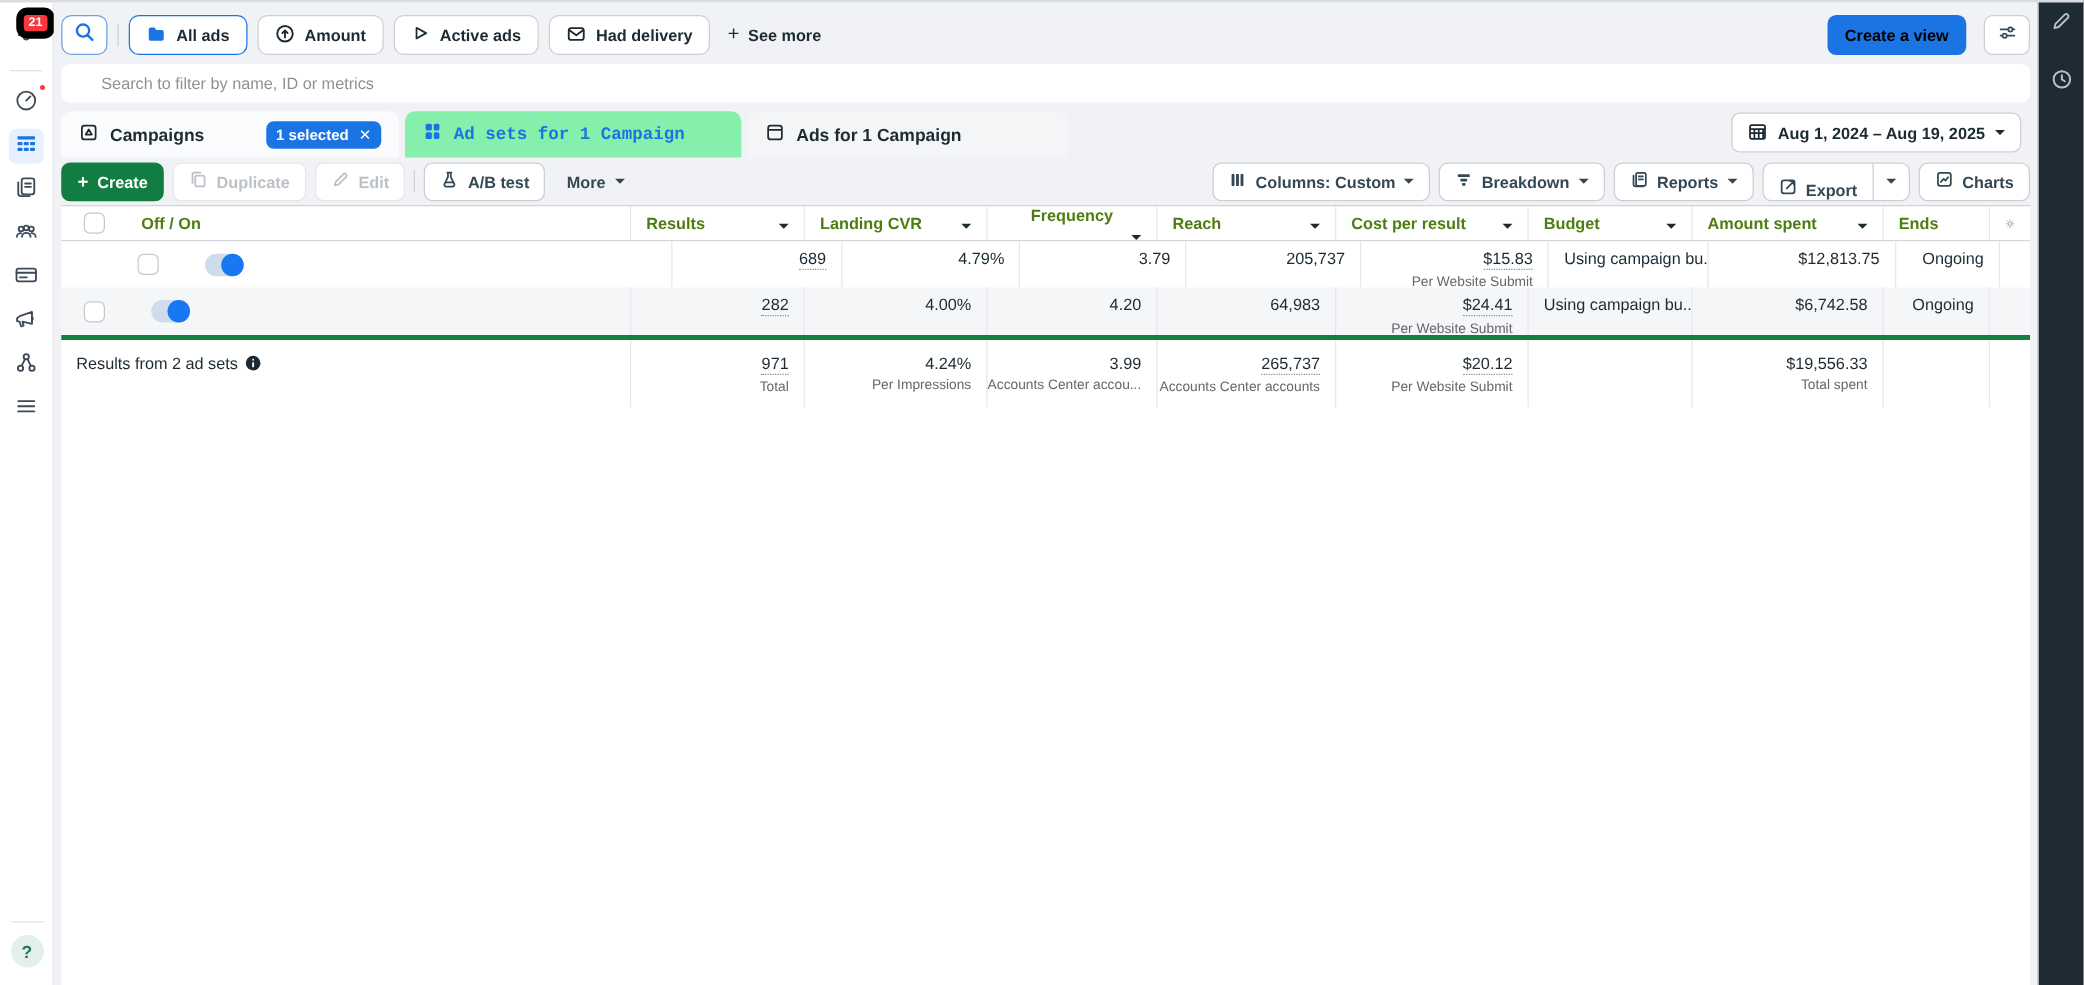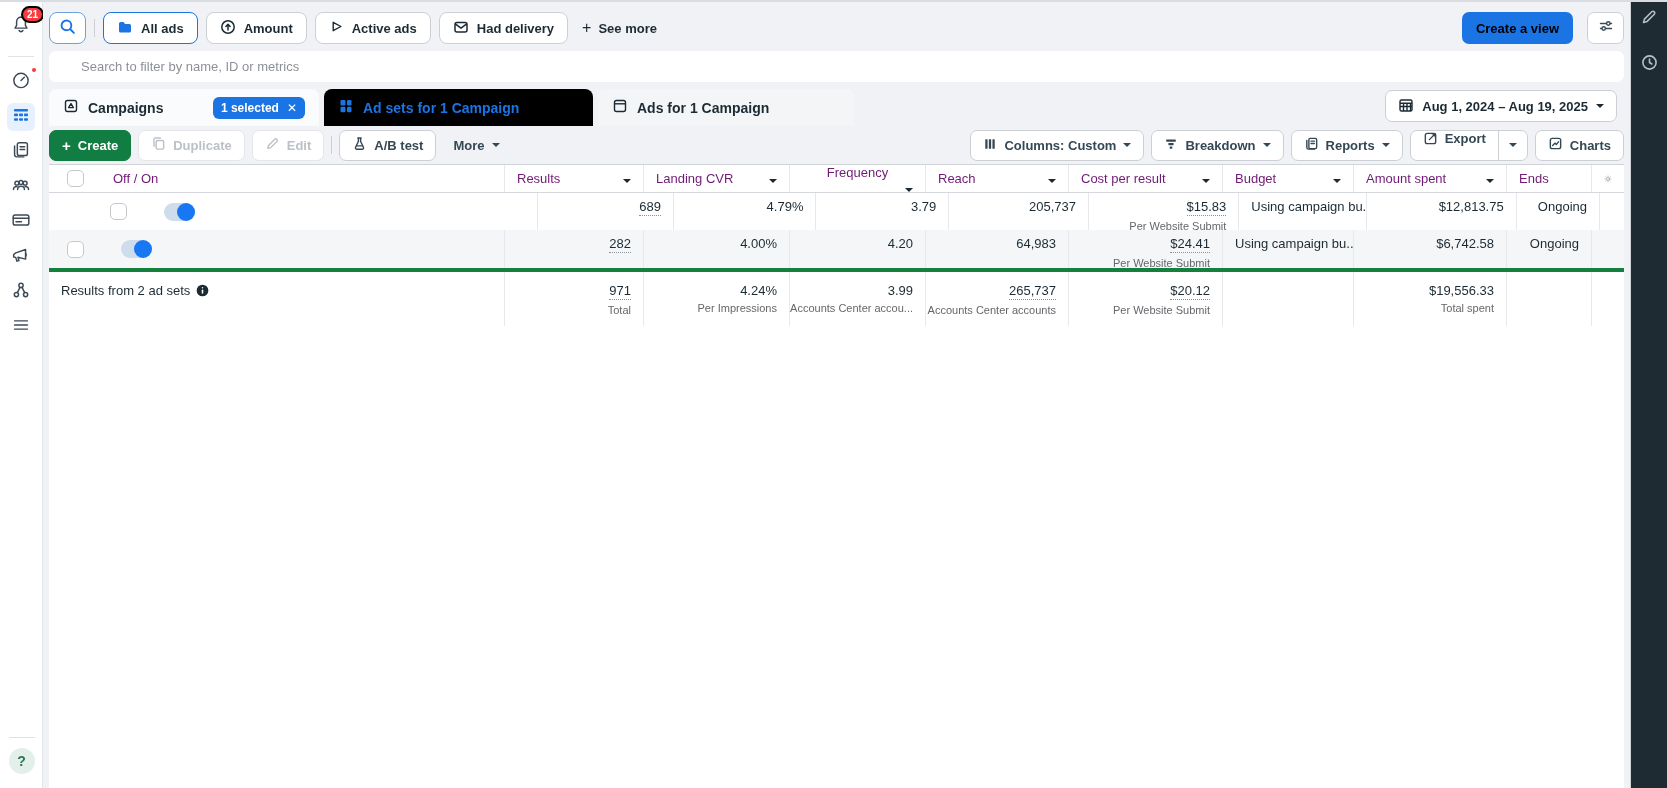--- a/index.html
+++ b/index.html
@@ -12,21 +12,21 @@
 
   
   #sidebar { position:absolute; left:0; top:2px; bottom:0; width:43px; background:#fff;
     border-right:1px solid #e2e5e9; display:flex; flex-direction:column; align-items:center; padding-top:10px; }
   .side-icon { width:28px; height:28px; display:flex; align-items:center; justify-content:center;
     margin-bottom:7px; position:relative; color:#3c4a57; border-radius:6px; cursor:pointer; }
   .side-icon svg { stroke:#3c4a57; fill:none; stroke-width:1.6; stroke-linecap:round; stroke-linejoin:round; }
   .side-icon.active { background:#e7f0fd; }
   .side-icon.active svg { stroke:none; fill:#1b74e4; }
   .num-badge { position:absolute; top:-6px; right:-9px; background:#fa383e; color:#fff; font-size:10px;
-    font-weight:700; border-radius:9px; padding:1px 4px; border:2px solid #000000; line-height:11px; }
+    font-weight:700; border-radius:9px; padding:1px 4px; border:6px solid #000000; line-height:11px; }
   .dot-badge { position:absolute; top:-2px; right:-3px; width:8px; height:8px; background:#fa383e;
     border-radius:50%; border:2px solid #fff; }
   .side-divider { width:26px; height:1px; background:#dfe2e6; margin:4px 0 11px; }
   .help-wrap { position:absolute; bottom:14px; left:0; width:43px; display:flex; flex-direction:column; align-items:center; }
   .help-divider { width:26px; height:1px; background:#dfe2e6; margin-bottom:10px; }
   .help-btn { width:26px; height:26px; border-radius:50%; background:#e3f0ea; color:#2e6e5e;
     font-size:14px; font-weight:700; display:flex; align-items:center; justify-content:center; cursor:pointer; }
 
   
   #rightpanel { position:absolute; right:0; top:0; bottom:0; width:37px; background:#1e2b33;
@@ -57,21 +57,21 @@
   .search-row { margin-top:7px; flex:none; }
   .search-row input { width:100%; height:31px; border:none; border-radius:7px; padding:0 32px;
     font-size:13px; color:#b91c1c; background:#fff; outline:none; font-family:"Liberation Sans",sans-serif; }
   .search-row input::placeholder { color:#8d9196; }
 
   .tabs-row { display:flex; align-items:stretch; margin-top:7px; height:37px; position:relative; flex:none; }
   .tab { display:flex; align-items:center; gap:9px; padding:0 14px; border-radius:8px 8px 0 0;
     font-size:14px; font-weight:700; color:#1c2b33; margin-right:5px; cursor:pointer; }
   .tab svg { flex:none; }
   .tab-campaigns { width:270px; background:#fafbfc; }
-  .tab-adsets { width:269px; background:#000000; color:#1b74e4; }
+  .tab-adsets { width:269px; background:#86efac; color:#1b74e4;font-family:Liberation Mono, monospace; }
   .tab-ads { width:256px; background:#f4f5f7; }
   .sel-badge { margin-left:auto; background:#1b74e4; color:#fff; font-size:12px; font-weight:700;
     border-radius:6px; padding:4px 8px; display:inline-flex; align-items:center; gap:8px; cursor:pointer; }
   .sel-x { font-size:12px; font-weight:400; cursor:pointer; }
   .date-btn { position:absolute; right:7px; top:1px; height:32px; border:1px solid #ccd0d5; border-radius:7px;
     background:#fff; display:inline-flex; align-items:center; gap:8px; padding:0 12px; font-size:13px;
     font-weight:700; color:#1c2b33; cursor:pointer; }
   .date-btn svg { stroke:#1c2b33; fill:none; stroke-width:1.4; }
 
   .toolbar-row { display:flex; align-items:center; height:38px; gap:7px; flex:none; }
@@ -79,21 +79,21 @@
     display:inline-flex; align-items:center; gap:7px; font-size:13px; font-weight:700; color:#344854;
     cursor:pointer; white-space:nowrap; }
   .tbtn svg { stroke:#344854; fill:none; stroke-width:1.5; stroke-linecap:round; stroke-linejoin:round; }
   .tbtn.green { background:#127d42; border-color:#127d42; color:#fff; }
   .tbtn.disabled { color:#bcc1c7; border-color:#e4e6ea; cursor:default; }
   .tbtn.disabled svg { stroke:#bcc1c7; }
   .more-btn { border:none; background:transparent; height:31px; padding:0 10px; display:inline-flex;
     align-items:center; gap:7px; font-size:13px; font-weight:700; color:#344854; cursor:pointer; }
   .tb-right { margin-left:auto; display:flex; align-items:center; gap:7px; }
   .export-split { display:flex; align-items:stretch; background:#fff; border:1px solid #ccd0d5; border-radius:7px; height:31px; }
-  .export-main { display:inline-flex; align-items:flex-start; gap:7px; padding:0 12px; font-size:13px; font-weight:700; color:#344854; cursor:pointer; }
+  .export-main { display:inline-flex; align-items:flex-end; gap:7px; padding:0 12px; font-size:13px; font-weight:700; color:#344854; cursor:pointer; }
   .export-main svg { stroke:#344854; fill:none; stroke-width:1.5; stroke-linecap:round; stroke-linejoin:round; }
   .export-caret { display:flex; align-items:center; padding:0 10px; border-left:1px solid #ccd0d5; cursor:pointer; }
   .car { width:0; height:0; border-left:4px solid transparent; border-right:4px solid transparent;
     border-top:4.5px solid #344854; display:inline-block; }
   .car.dark { border-top-color:#1c2b33; }
 
   
   .table-wrap { flex:1; background:#fff; display:flex; flex-direction:column; border-top:1px solid #d0d3d7; }
   .trow { display:flex; align-items:stretch; }
   .cell { padding:0 12px; display:flex; align-items:center; overflow:hidden; }
@@ -104,21 +104,21 @@
   .c-cvr    { width:146px; }
   .c-freq   { width:136px;flex-direction:column; }
   .c-reach  { width:143px; }
   .c-cost   { width:154px; }
   .c-budget { width:131px; }
   .c-amount { width:153px; }
   .c-ends   { width:85px; }
   .c-gear   { flex:1; justify-content:center; }
   .sep { border-left:1px solid #e6e8eb; }
 
-  .t-header { height:28px; border-bottom:1px solid #d4d7db; font-size:13px; font-weight:400; color:#701a75; flex:none; }
+  .t-header { height:28px; border-bottom:1px solid #d4d7db; font-size:13px; font-weight:700; color:#4d7c0f; flex:none; }
   .t-header .cell { align-items:center; }
   .hsort { margin-left:auto; padding-left:6px; cursor:pointer; }
 
   .t-data { font-size:13px; color:#1c2b33; flex:none; }
   .row-a { height:37px;padding-left:44px; }
   .row-b { height:38px; background:#f5f6f8; }
   .vcell { flex-direction:column; align-items:flex-end; justify-content:flex-start; padding-top:6px; text-align:right; }
   .vcell.left { align-items:flex-start; text-align:left; }
   .val { line-height:15px; white-space:nowrap; }
   .sub { font-size:11px; color:#65676b; margin-top:4px; line-height:12px; white-space:nowrap; }

